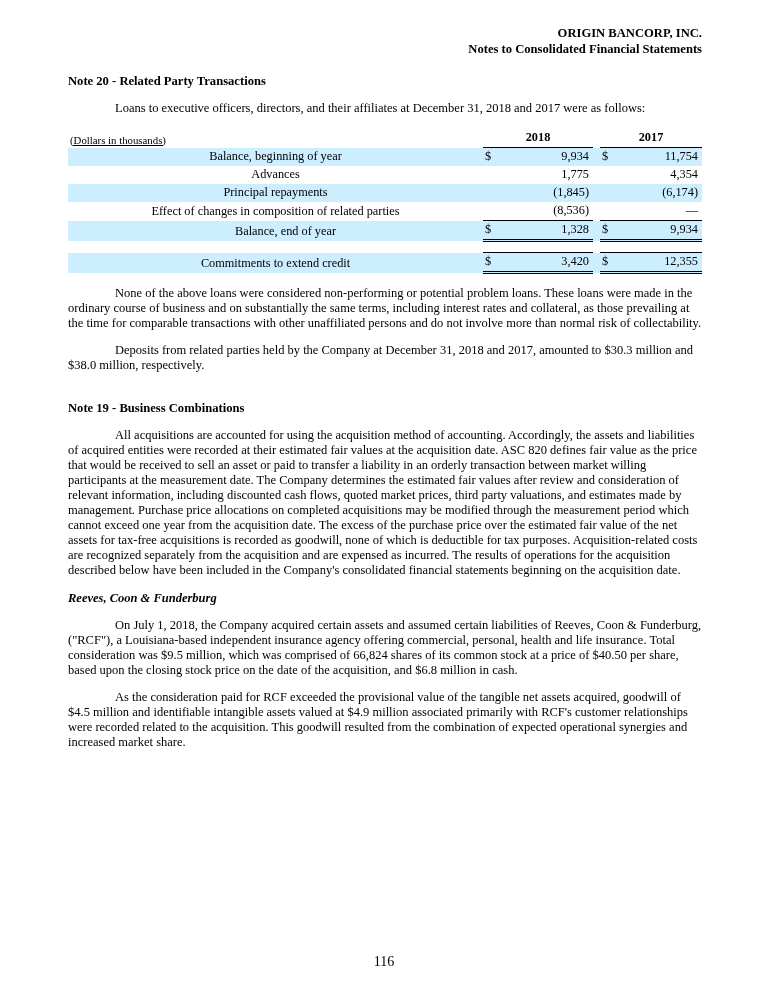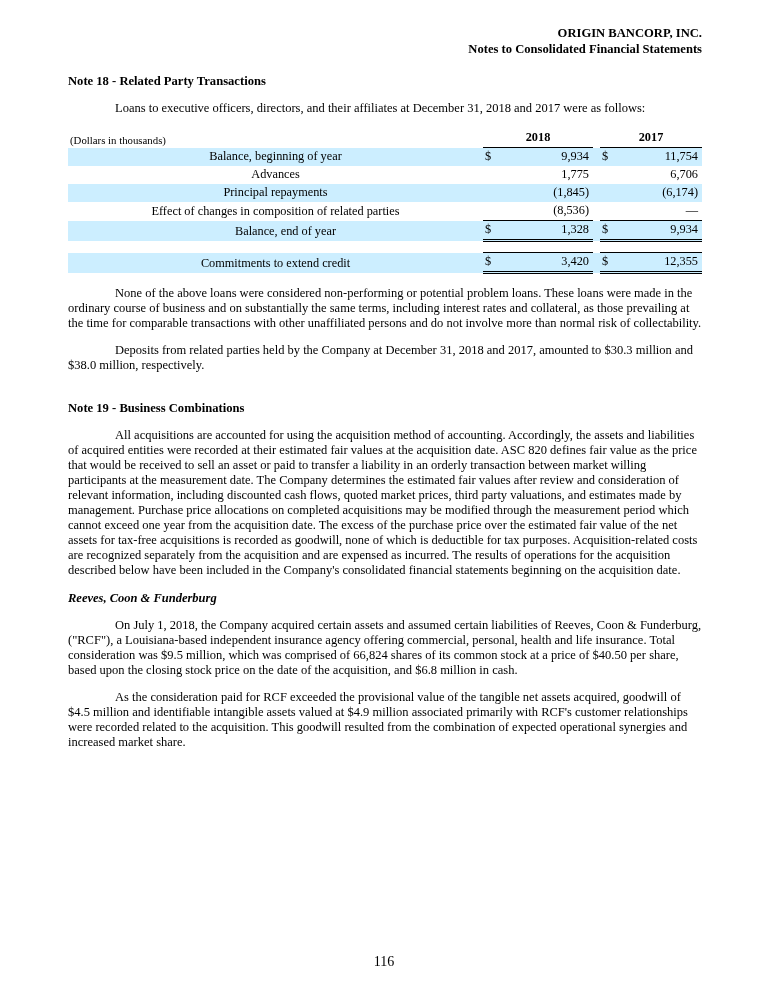--- a/index.html
+++ b/index.html
@@ -51,21 +51,21 @@
     width: 100%;
     margin-top: 13px;
     font-size: 12.3px;
   }
   .fin-table td, .fin-table th {
     vertical-align: bottom;
     padding: 1px 2px 2px 2px;
     height: 15px;
     white-space: nowrap;
   }
-  .fin-table .unit { font-size: 10.8px; padding-left: 2px; }
+  .fin-table .unit { font-size: 10.8px; padding-left: 2px; text-decoration: underline; }
   .fin-table th.colhead {
     font-weight: bold;
     text-align: center;
     border-bottom: 1px solid #000;
     font-size: 12.3px;
   }
   .fin-table .lbl { text-align: center; padding-left: 2px; }
   .fin-table .lbl.ind { padding-left: 22px; }
   .fin-table .d { text-align: left; width: 18px; }
   .fin-table .v { text-align: right; padding-right: 4px; }
@@ -77,21 +77,21 @@
 </head>
 <body>
 
 <div class="page">
 
   <div class="doc-header">
     <div class="doc-title">ORIGIN BANCORP, INC.</div>
     <div class="doc-title">Notes to Consolidated Financial Statements</div>
   </div>
 
-  <div class="note-heading">Note 18 - Related Party Transactions</div>
+  <div class="note-heading">Note 20 - Related Party Transactions</div>
 
   <p class="para">Loans to executive officers, directors, and their affiliates at December 31, 2018 and 2017 were as follows:</p>
 
   <table class="fin-table">
     <colgroup>
       <col style="width:auto">
       <col style="width:18px">
         <col style="width:92px">
       <col style="width:7px">
       <col style="width:18px">
@@ -113,21 +113,21 @@
         <td class="d">$</td>
         <td class="v">11,754</td>
       </tr>
 
       <tr>
         <td class="lbl">Advances</td>
         <td class="d"></td>
         <td class="v">1,775</td>
         <td class="gapcol"></td>
         <td class="d"></td>
-        <td class="v">6,706</td>
+        <td class="v">4,354</td>
       </tr>
 
       <tr class="shaded">
         <td class="lbl">Principal repayments</td>
         <td class="d"></td>
         <td class="v">(1,845)</td>
         <td class="gapcol"></td>
         <td class="d"></td>
         <td class="v">(6,174)</td>
       </tr>

